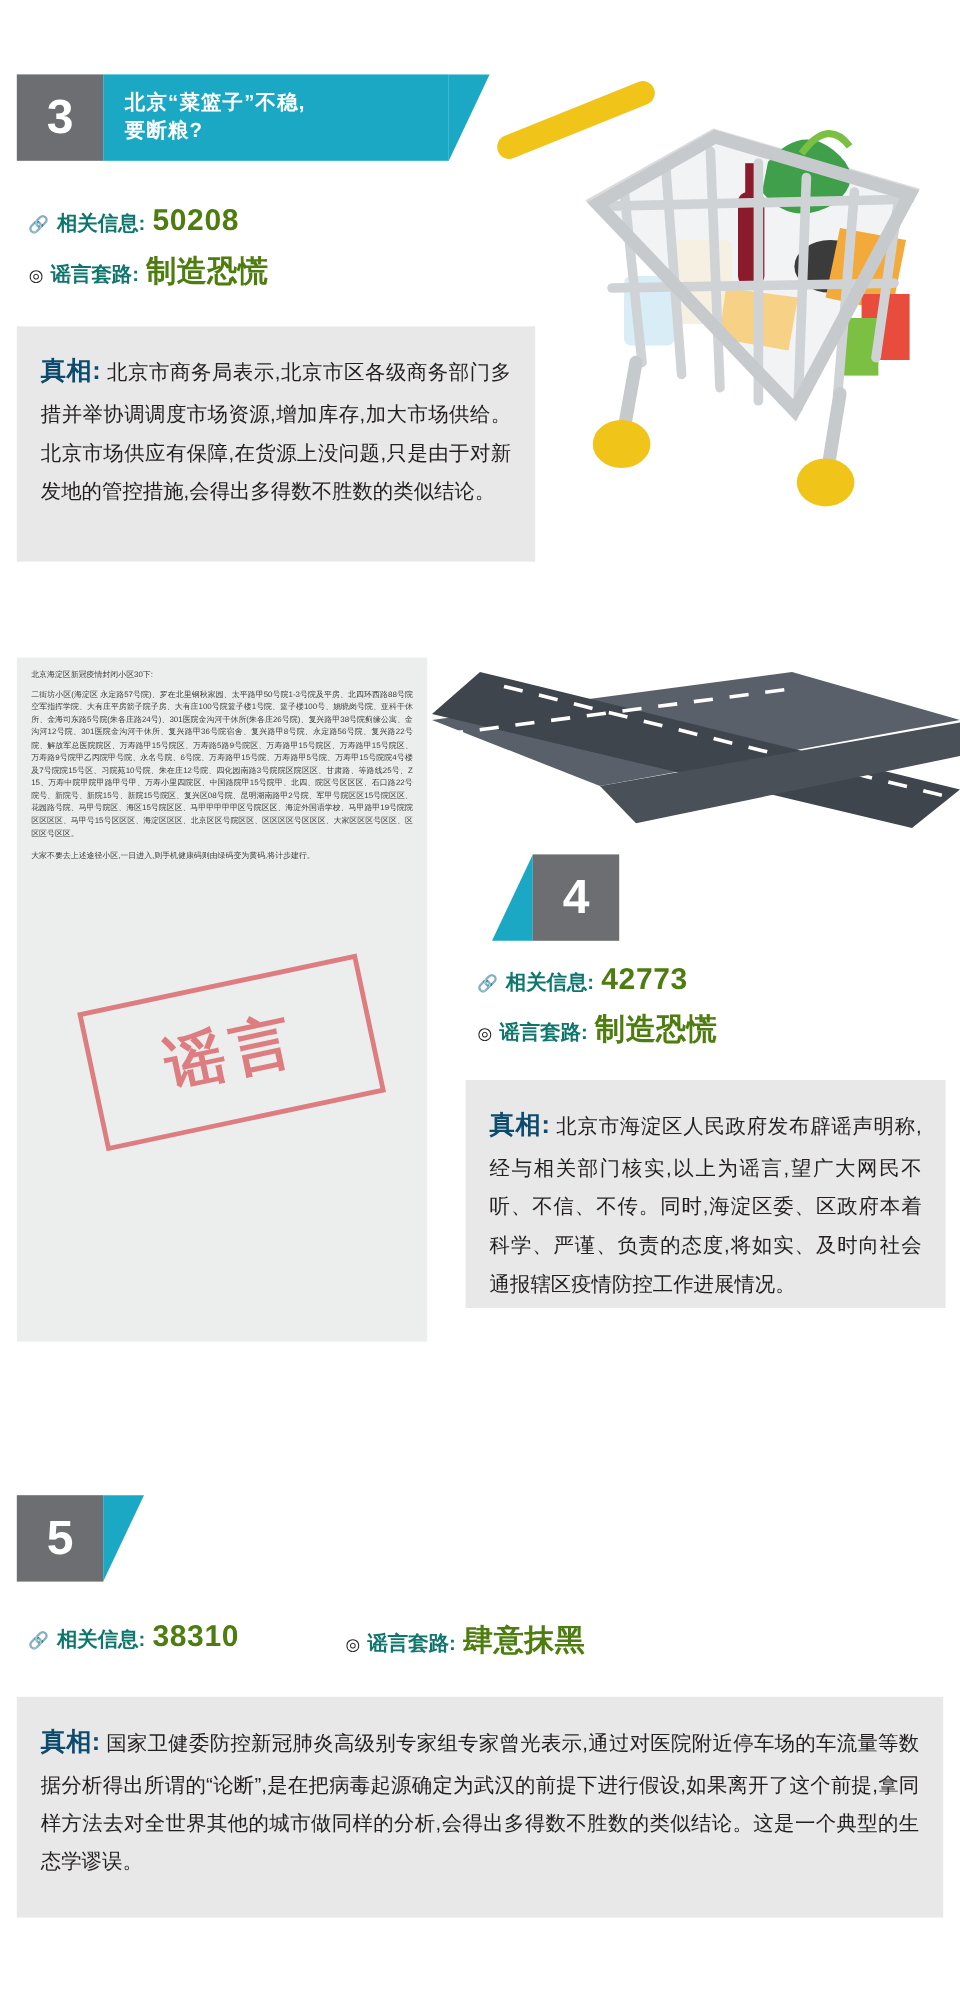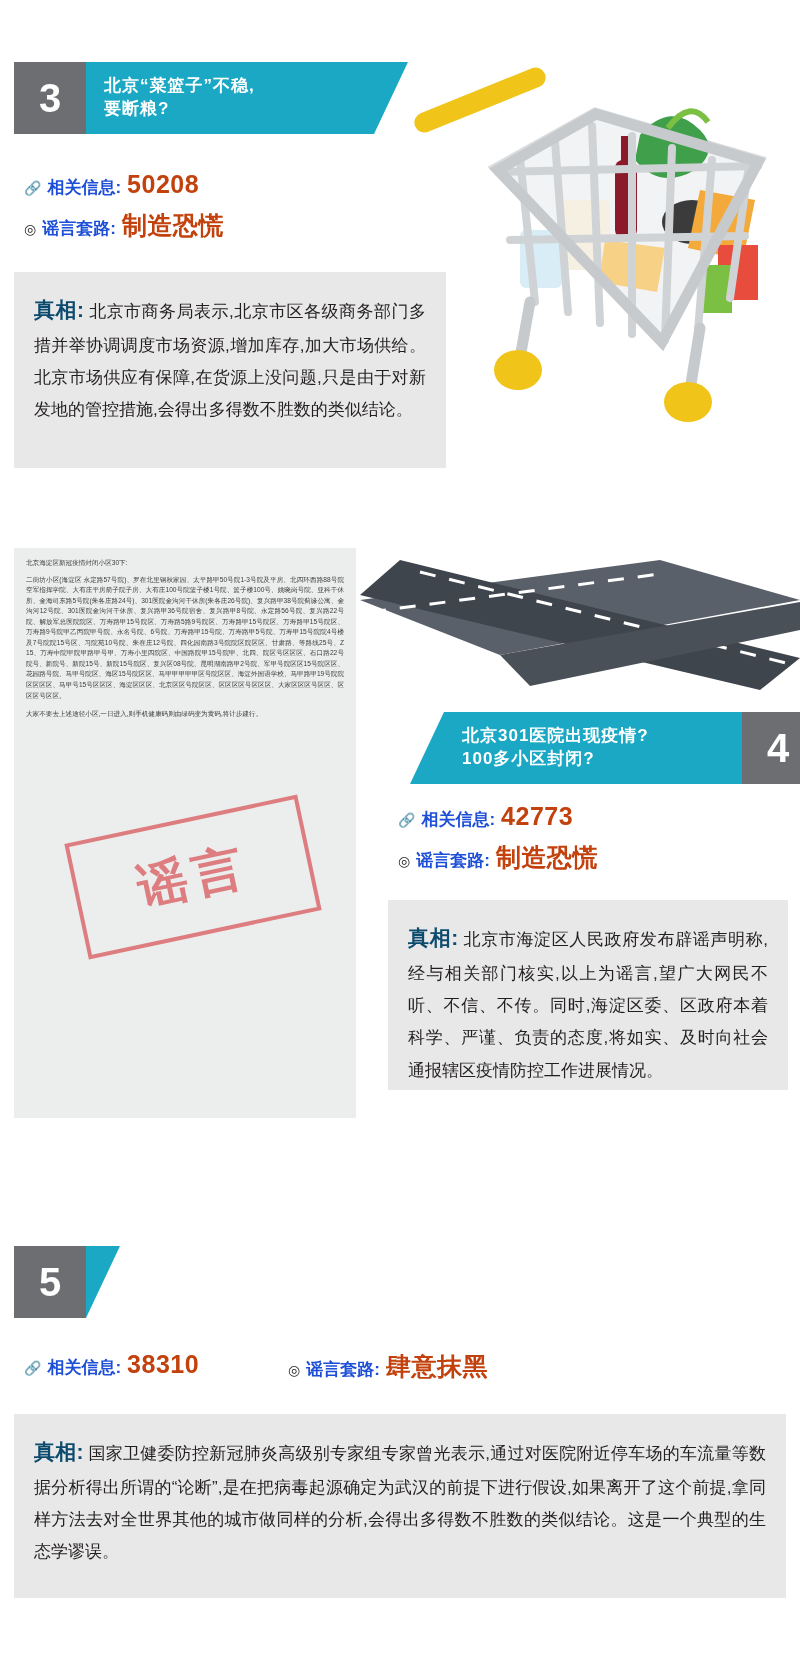--- a/index.html
+++ b/index.html
@@ -17,22 +17,22 @@
   .banner-title{background:#1ba8c4;color:#ffffff;display:flex;flex-direction:column;justify-content:center;
                 padding:0 22px 0 18px;font-size:17px;font-weight:bold;line-height:1.35;letter-spacing:1px;}
   .banner-title.single{justify-content:center;}
   .notch-r{width:0;height:0;border-top:72px solid #1ba8c4;border-right:34px solid transparent;}
   .notch-l{width:0;height:0;border-bottom:72px solid #1ba8c4;border-left:34px solid transparent;}
 
   
   .meta{position:absolute;font-size:17px;}
   .meta-row{display:flex;align-items:baseline;margin-bottom:10px;}
   .meta-ico{font-size:14px;margin-right:6px;color:#231f20;}
-  .meta-label{font-weight:bold;color:#1d4ed8;font-size:17px;margin-right:6px;}
-  .meta-val{color:#c2410c;font-weight:bold;font-size:25px;letter-spacing:0.5px;}
+  .meta-label{font-weight:bold;color:#0f766e;font-size:17px;margin-right:6px;}
+  .meta-val{color:#4d7c0f;font-weight:bold;font-size:25px;letter-spacing:0.5px;}
 
   
   .truth{position:absolute;background:#e8e8e8;padding:18px 20px 20px 20px;box-sizing:border-box;}
   .truth .tl{color:#0c4a6e;font-weight:bold;font-size:21px;}
   .truth .tx{font-size:17px;line-height:1.9;color:#231f20;text-align:justify;}
 
   
   .cart-wrap{position:absolute;left:400px;top:40px;width:390px;height:400px;}
 
   
@@ -149,24 +149,20 @@
           <line x1="10" y1="52" x2="300" y2="14"></line>
           <line x1="60" y1="12" x2="430" y2="104"></line>
         </g>
         <polygon points="140,95 440,42 440,70 170,126" fill="#4a5058"></polygon>
       </g>
     </svg>
   </div>
 
   <div class="banner" style="left:410px;top:712px;">
     <div class="notch-l"></div>
-    <div class="banner-title" style="width:258px;">
-      <span>北京301医院出现疫情?</span>
-      <span>100多小区封闭?</span>
-    </div>
     <div class="num-box">4</div>
   </div>
 
   <div class="meta" style="left:398px;top:802px;">
     <div class="meta-row">
       <span class="meta-ico">🔗</span>
       <span class="meta-label">相关信息:</span>
       <span class="meta-val">42773</span>
     </div>
     <div class="meta-row">

